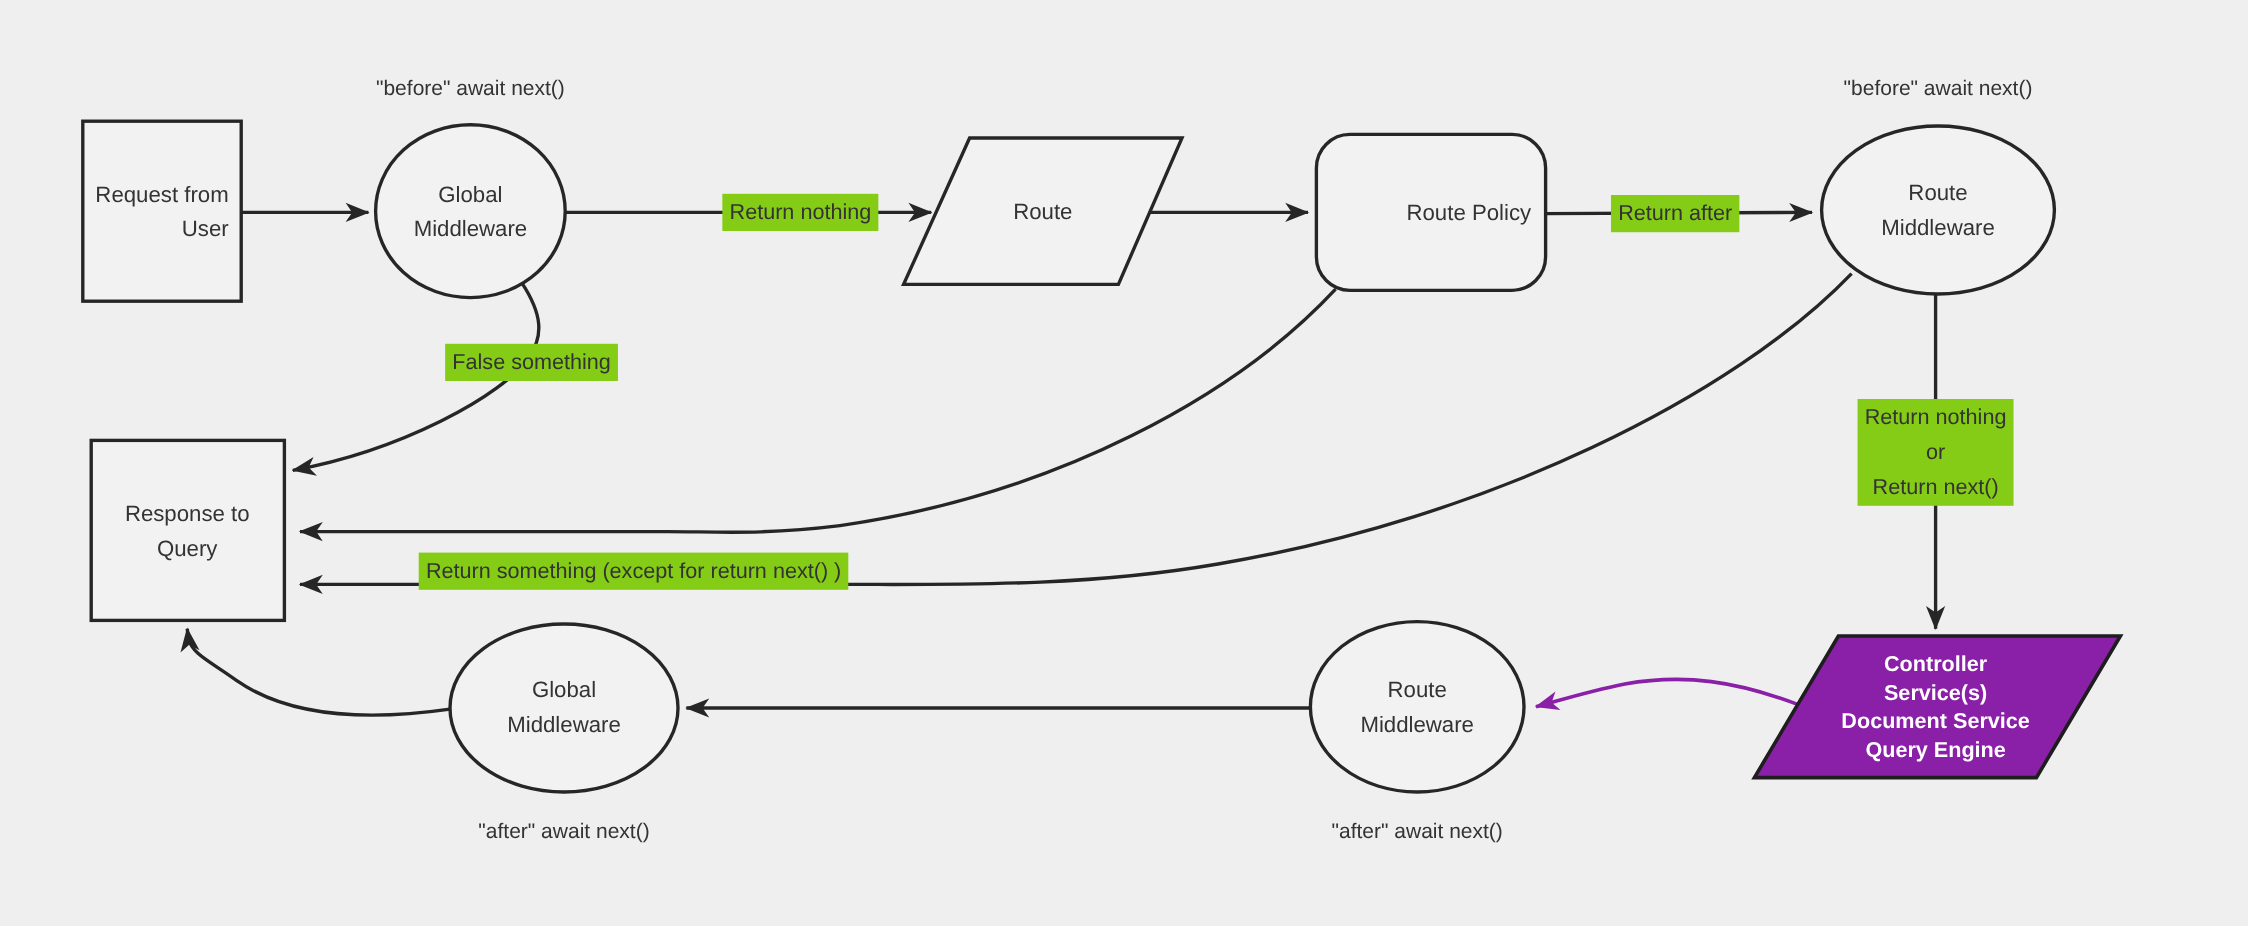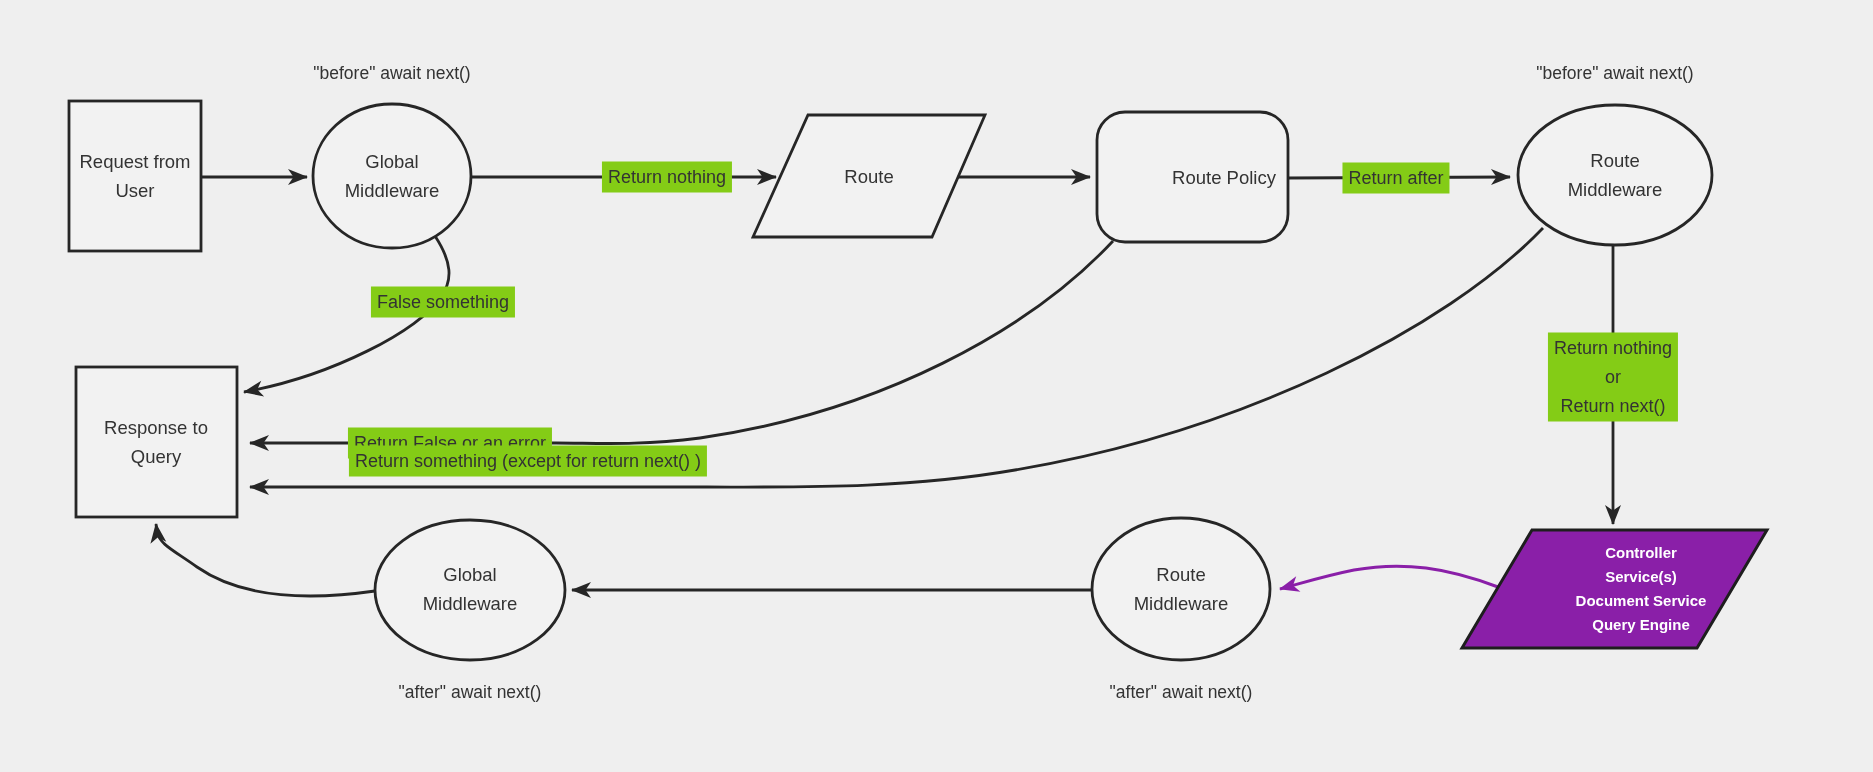--- a/index.html
+++ b/index.html
@@ -16,21 +16,21 @@
     transform:translate(-50%,-50%);
     text-align:center;
     white-space:pre-line;
     color:#333333;
     pointer-events:none;
   }
   .node-label{font-size:18.5px;line-height:29px;}
   .edge-label{font-size:18px;line-height:29px;background:#84cc16;padding:1px 6px;}
   .anno-label{font-size:17.5px;line-height:24px;}
   .controller-label{
-    font-size:15px;line-height:24px;font-weight:bold;color:#ffffff;margin-left:28px;
+    font-size:18px;line-height:24px;font-weight:bold;color:#ffffff;
   }
 </style>
 </head>
 <body>
 
 <div class="canvas">
 
   <svg width="1873" height="772" viewBox="0 0 1873 772">
     <defs>
       <marker id="arrow-dark" markerUnits="userSpaceOnUse" markerWidth="22" markerHeight="18" viewBox="0 0 22 18" refX="20" refY="9" orient="auto">
@@ -61,21 +61,21 @@
       <polygon points="808,115 985,115 932,237 753,237"></polygon>
       <rect x="1097" y="112" width="191" height="130" rx="28" ry="28"></rect>
       <ellipse cx="1615" cy="175" rx="97" ry="70"></ellipse>
       <rect x="76" y="367" width="161" height="150"></rect>
       <ellipse cx="470" cy="590" rx="95" ry="70"></ellipse>
       <ellipse cx="1181" cy="589" rx="89" ry="71"></ellipse>
       <polygon points="1532,530 1767,530 1697,648 1462,648" fill="#8a1fa8" stroke="#1e1e1e" stroke-width="3"></polygon>
     </g>
   </svg>
 
-  <div class="lbl node-label" style="left:135px;top:176px;">Request from
+  <div class="lbl node-label" style="left:135px;top:176px;text-align:right;">Request from
 User</div>
   <div class="lbl node-label" style="left:392px;top:176px;">Global
 Middleware</div>
   <div class="lbl node-label" style="left:869px;top:176px;">Route</div>
   <div class="lbl node-label" style="left:1192px;top:177px;margin-left:32px;">Route Policy</div>
   <div class="lbl node-label" style="left:1615px;top:175px;">Route
 Middleware</div>
   <div class="lbl node-label" style="left:156px;top:442px;">Response to
 Query</div>
   <div class="lbl node-label" style="left:470px;top:589px;">Global
@@ -86,21 +86,20 @@
 Service(s)
 Document Service
 Query Engine</div>
 
   <div class="lbl edge-label" style="left:667px;top:177px;">Return nothing</div>
   <div class="lbl edge-label" style="left:1396px;top:178px;">Return after</div>
   <div class="lbl edge-label" style="left:1613px;top:377px;">Return nothing
 or
 Return next()</div>
   <div class="lbl edge-label" style="left:443px;top:302px;">False something</div>
-  <div class="lbl edge-label" style="left:450px;top:443px;">Return False or an error</div>
-  <div class="lbl edge-label" style="left:528px;top:461px;">Return something (except for return next() )</div>
+  <div class="lbl edge-label" style="left:528px;top:476px;">Return something (except for return next() )</div>
 
   <div class="lbl anno-label" style="left:392px;top:73px;">"before" await next()</div>
   <div class="lbl anno-label" style="left:1615px;top:73px;">"before" await next()</div>
   <div class="lbl anno-label" style="left:470px;top:692px;">"after" await next()</div>
   <div class="lbl anno-label" style="left:1181px;top:692px;">"after" await next()</div>
 
 </div>
 
 </body></html>

